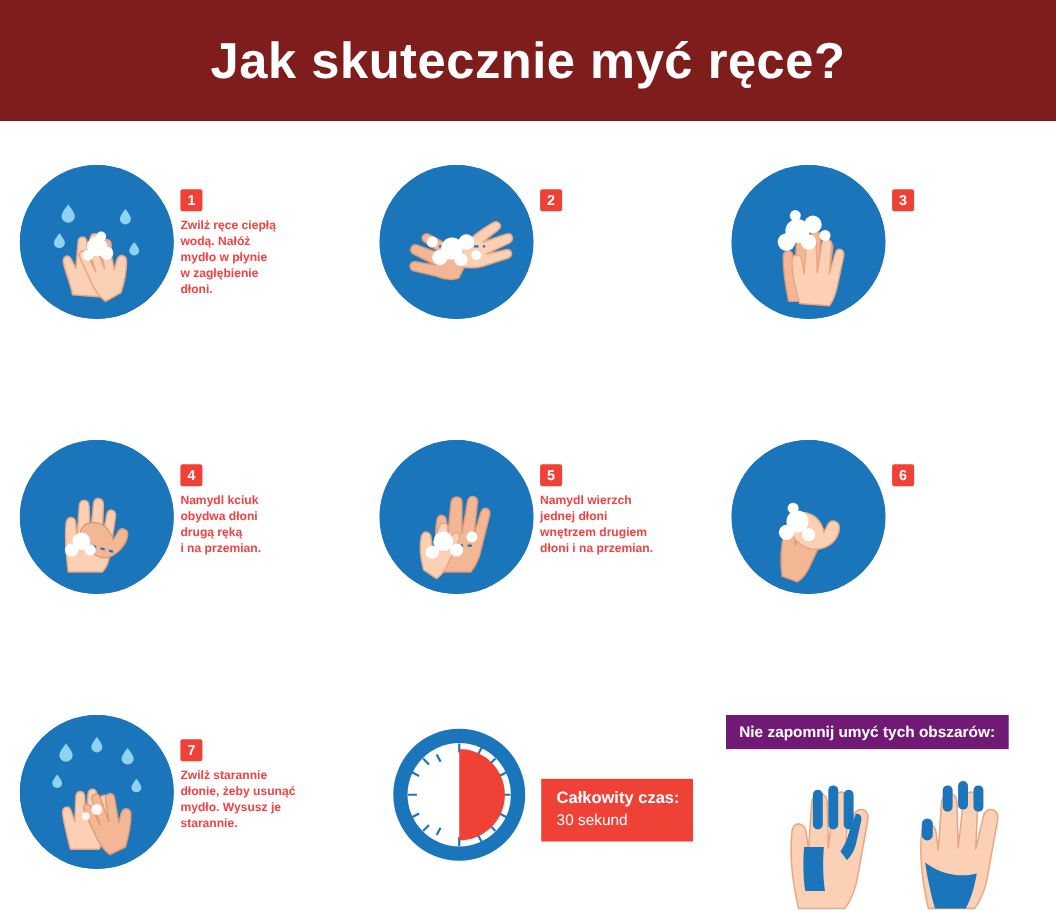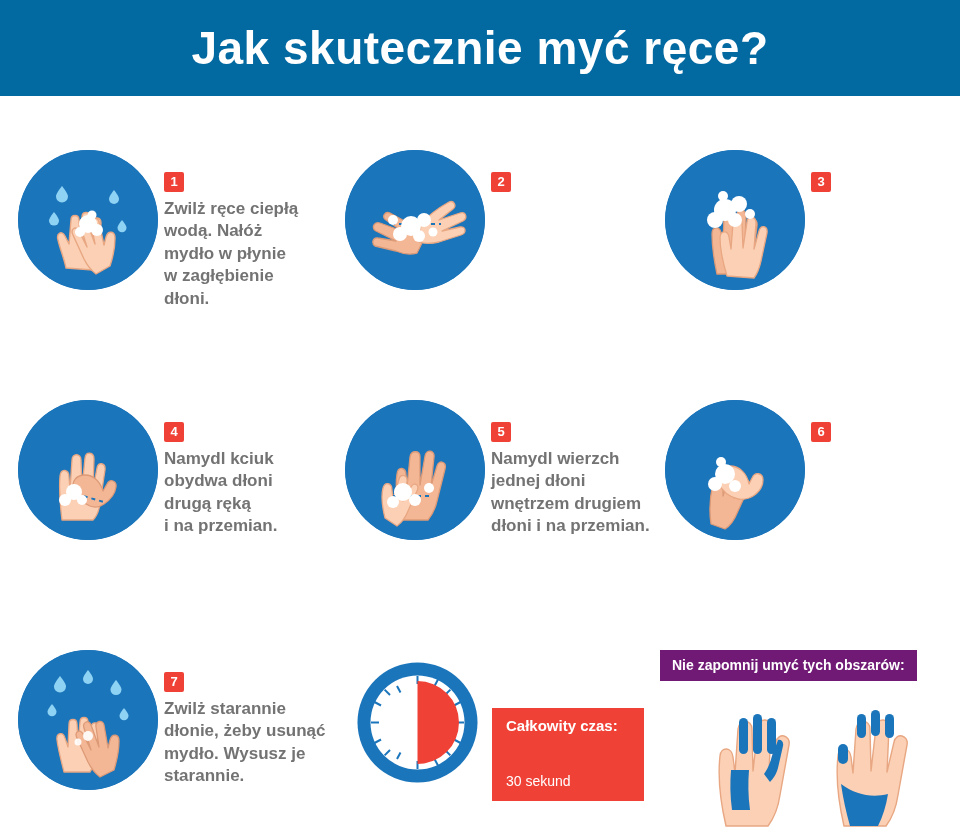--- a/index.html
+++ b/index.html
@@ -11,22 +11,22 @@
     height: 828px;
     background: #ffffff;
     font-family: "Liberation Sans", sans-serif;
     overflow: hidden;
     position: relative;
   }
 
   
   .header {
     width: 960px;
-    height: 96px;
-    background: #0369a1;
+    height: 110px;
+    background: #7f1d1d;
     display: flex;
     align-items: center;
     justify-content: center;
     box-sizing: border-box;
   }
   .header-title {
     color: #ffffff;
     font-size: 46px;
     font-weight: bold;
     letter-spacing: 0.5px;
@@ -82,23 +82,23 @@
     font-size: 13px;
     font-weight: bold;
     width: 20px;
     height: 20px;
     line-height: 20px;
     text-align: center;
     border-radius: 2px;
     margin-bottom: 6px;
   }
   .step-text {
-    font-size: 17px;
+    font-size: 11px;
     font-weight: bold;
-    color: #737373;
+    color: #ef4444;
     line-height: 1.32;
     max-width: 180px;
     white-space: pre-line;
   }
 
   
   .bottom-row {
     position: absolute;
     top: 640px;
     left: 0;
@@ -111,33 +111,32 @@
     top: 20px;
     width: 125px;
     height: 125px;
   }
   .time-badge {
     position: absolute;
     left: 492px;
     top: 68px;
     background: #ef4136;
     color: #ffffff;
-    padding: 9px 26px 11px 14px;
+    padding: 9px 12px 11px 14px;
     box-sizing: border-box;
   }
   .time-badge .tb-line1 {
     font-size: 15px;
     font-weight: bold;
     line-height: 1.25;
   }
   .time-badge .tb-line2 {
     font-size: 14px;
     font-weight: normal;
     line-height: 1.3;
-    margin-top: 36px;
   }
   .areas-banner {
     position: absolute;
     left: 660px;
     top: 10px;
     background: #701a75;
     color: #ffffff;
     font-size: 14px;
     font-weight: bold;
     padding: 7px 12px 8px 12px;

